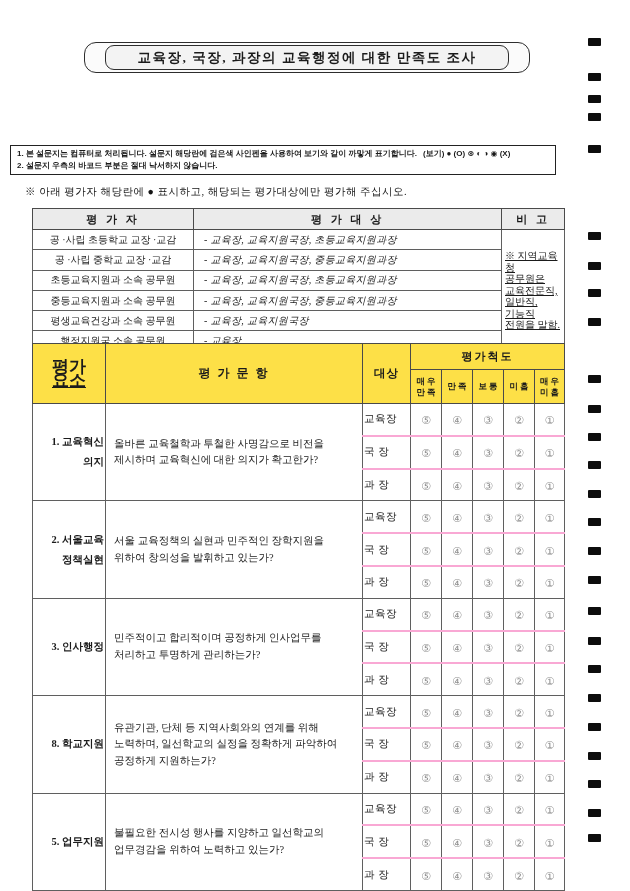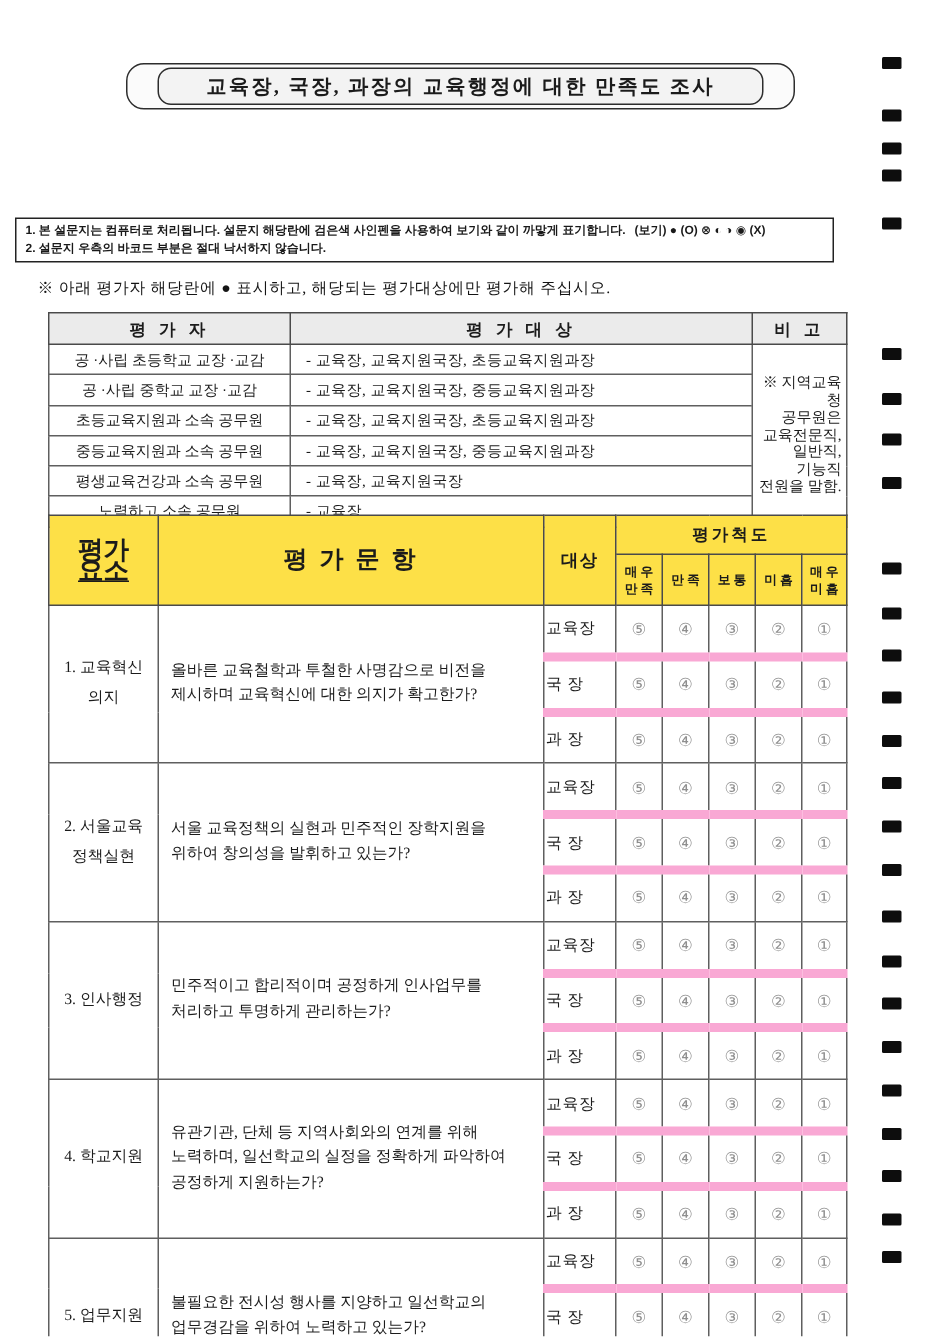--- a/index.html
+++ b/index.html
@@ -32,43 +32,43 @@
   
   .note{position:absolute;left:25px;top:185px;font-size:10.5px;letter-spacing:0.5px;color:#141414;}
 
   
   .ev-table{position:absolute;left:32px;top:208px;width:532px;border-collapse:collapse;table-layout:fixed;
             border:1.5px solid #3a3a3a;}
   .ev-table th{background:#ebebeb;border:1px solid #4a4a4a;height:18px;font-size:11px;
                font-weight:bold;letter-spacing:3px;}
   .ev-table td{border:1px solid #5f5f5f;height:17.3px;font-size:10px;vertical-align:middle;}
   .ev-c1{text-align:center;}
-  .ev-c2{padding-left:10px;letter-spacing:0.3px;}
-  .ev-c3{font-size:8px;line-height:11.5px;padding:13px 3px;white-space:pre-line;text-align:right;vertical-align:middle;}
+  .ev-c2{padding-left:10px;letter-spacing:0.3px;font-style:italic;}
+  .ev-c3{font-size:8px;line-height:11.5px;padding:13px 3px;white-space:pre-line;text-align:left;vertical-align:middle;text-decoration:underline;}
 
   
   .main-table{position:absolute;left:32px;top:343px;width:532px;border-collapse:collapse;table-layout:fixed;
               border:1.5px solid #2e2e2e;}
   .main-table th{background:#fde047;border:1px solid #4a4a4a;font-weight:bold;}
   .h-factor{font-size:17px;line-height:14px;}
   .h-factor .u{text-decoration:underline;}
-  .h-question{font-size:16px;letter-spacing:2px;}
+  .h-question{font-size:12px;letter-spacing:2px;}
   .h-target{font-size:11.5px;letter-spacing:1px;}
   .h-scale{height:23px;font-size:11px;letter-spacing:2px;}
   .main-table th.sub{height:31px;font-size:8.5px;line-height:10.5px;font-weight:700;white-space:pre-line;
                      border-left:1px dashed #9a9a9a;}
   .main-table th.sub.first{border-left:1px solid #4a4a4a;}
   .main-table td{border:1px solid #5f5f5f;vertical-align:middle;}
-  .factor{font-size:10.5px;font-weight:normal;text-align:center;white-space:pre-line;line-height:20px;}
+  .factor{font-size:10.5px;font-weight:bold;text-align:right;white-space:pre-line;line-height:20px;}
   .question{font-size:10.5px;line-height:16.5px;padding:0 8px;text-align:left;word-break:keep-all;}
   .target{height:28.8px;text-align:left;font-size:10.5px;letter-spacing:0.5px;}
   .rating{text-align:center;border-left:1px dashed #9a9a9a !important;}
   .rating.first{border-left:1px solid #5f5f5f !important;}
   .rating span{font-family:"DejaVu Sans","Liberation Sans",sans-serif;font-size:11px;color:#8f8f8f;cursor:pointer;}
-  tr.mid td{border-top:6px solid #f9a8d4;}
+  tr.mid td{border-top:2px solid #f9a8d4;}
   tr.block-start td{border-top:1px solid #3d3d3d;}
 
   
   .tmark{position:absolute;left:588px;width:13px;height:8px;background:#0d0d0d;border-radius:1px;}
 </style>
 </head>
 <body>
 
 <div class="page">
 
@@ -124,21 +124,21 @@
         </tr>
         <tr>
           <td class="ev-c1">중등교육지원과 소속 공무원</td>
           <td class="ev-c2">- 교육장, 교육지원국장, 중등교육지원과장</td>
         </tr>
         <tr>
           <td class="ev-c1">평생교육건강과 소속 공무원</td>
           <td class="ev-c2">- 교육장, 교육지원국장</td>
         </tr>
         <tr>
-          <td class="ev-c1">노력하고 소속 공무원</td>
+          <td class="ev-c1">행정지원국 소속 공무원</td>
           <td class="ev-c2">- 교육장</td>
         </tr>
       </tbody>
   </table>
 
   <table class="main-table">
     <colgroup>
       <col style="width:73px">
         <col style="width:257px">
         <col style="width:48px">
@@ -243,21 +243,21 @@
         </tr>
         <tr class="mid">
           <td class="target">과 장</td>
           <td class="rating first"><span>⑤</span></td>
           <td class="rating"><span>④</span></td>
           <td class="rating"><span>③</span></td>
           <td class="rating"><span>②</span></td>
           <td class="rating"><span>①</span></td>
         </tr>
         <tr class="block-start">
-          <td class="factor" rowspan="3">4. 학교지원</td>
+          <td class="factor" rowspan="3">8. 학교지원</td>
           <td class="question" rowspan="3">유관기관, 단체 등 지역사회와의 연계를 위해 노력하며, 일선학교의 실정을 정확하게 파악하여 공정하게 지원하는가?</td>
           <td class="target">교육장</td>
           <td class="rating first"><span>⑤</span></td>
           <td class="rating"><span>④</span></td>
           <td class="rating"><span>③</span></td>
           <td class="rating"><span>②</span></td>
           <td class="rating"><span>①</span></td>
         </tr>
         <tr class="mid">
           <td class="target">국 장</td>

